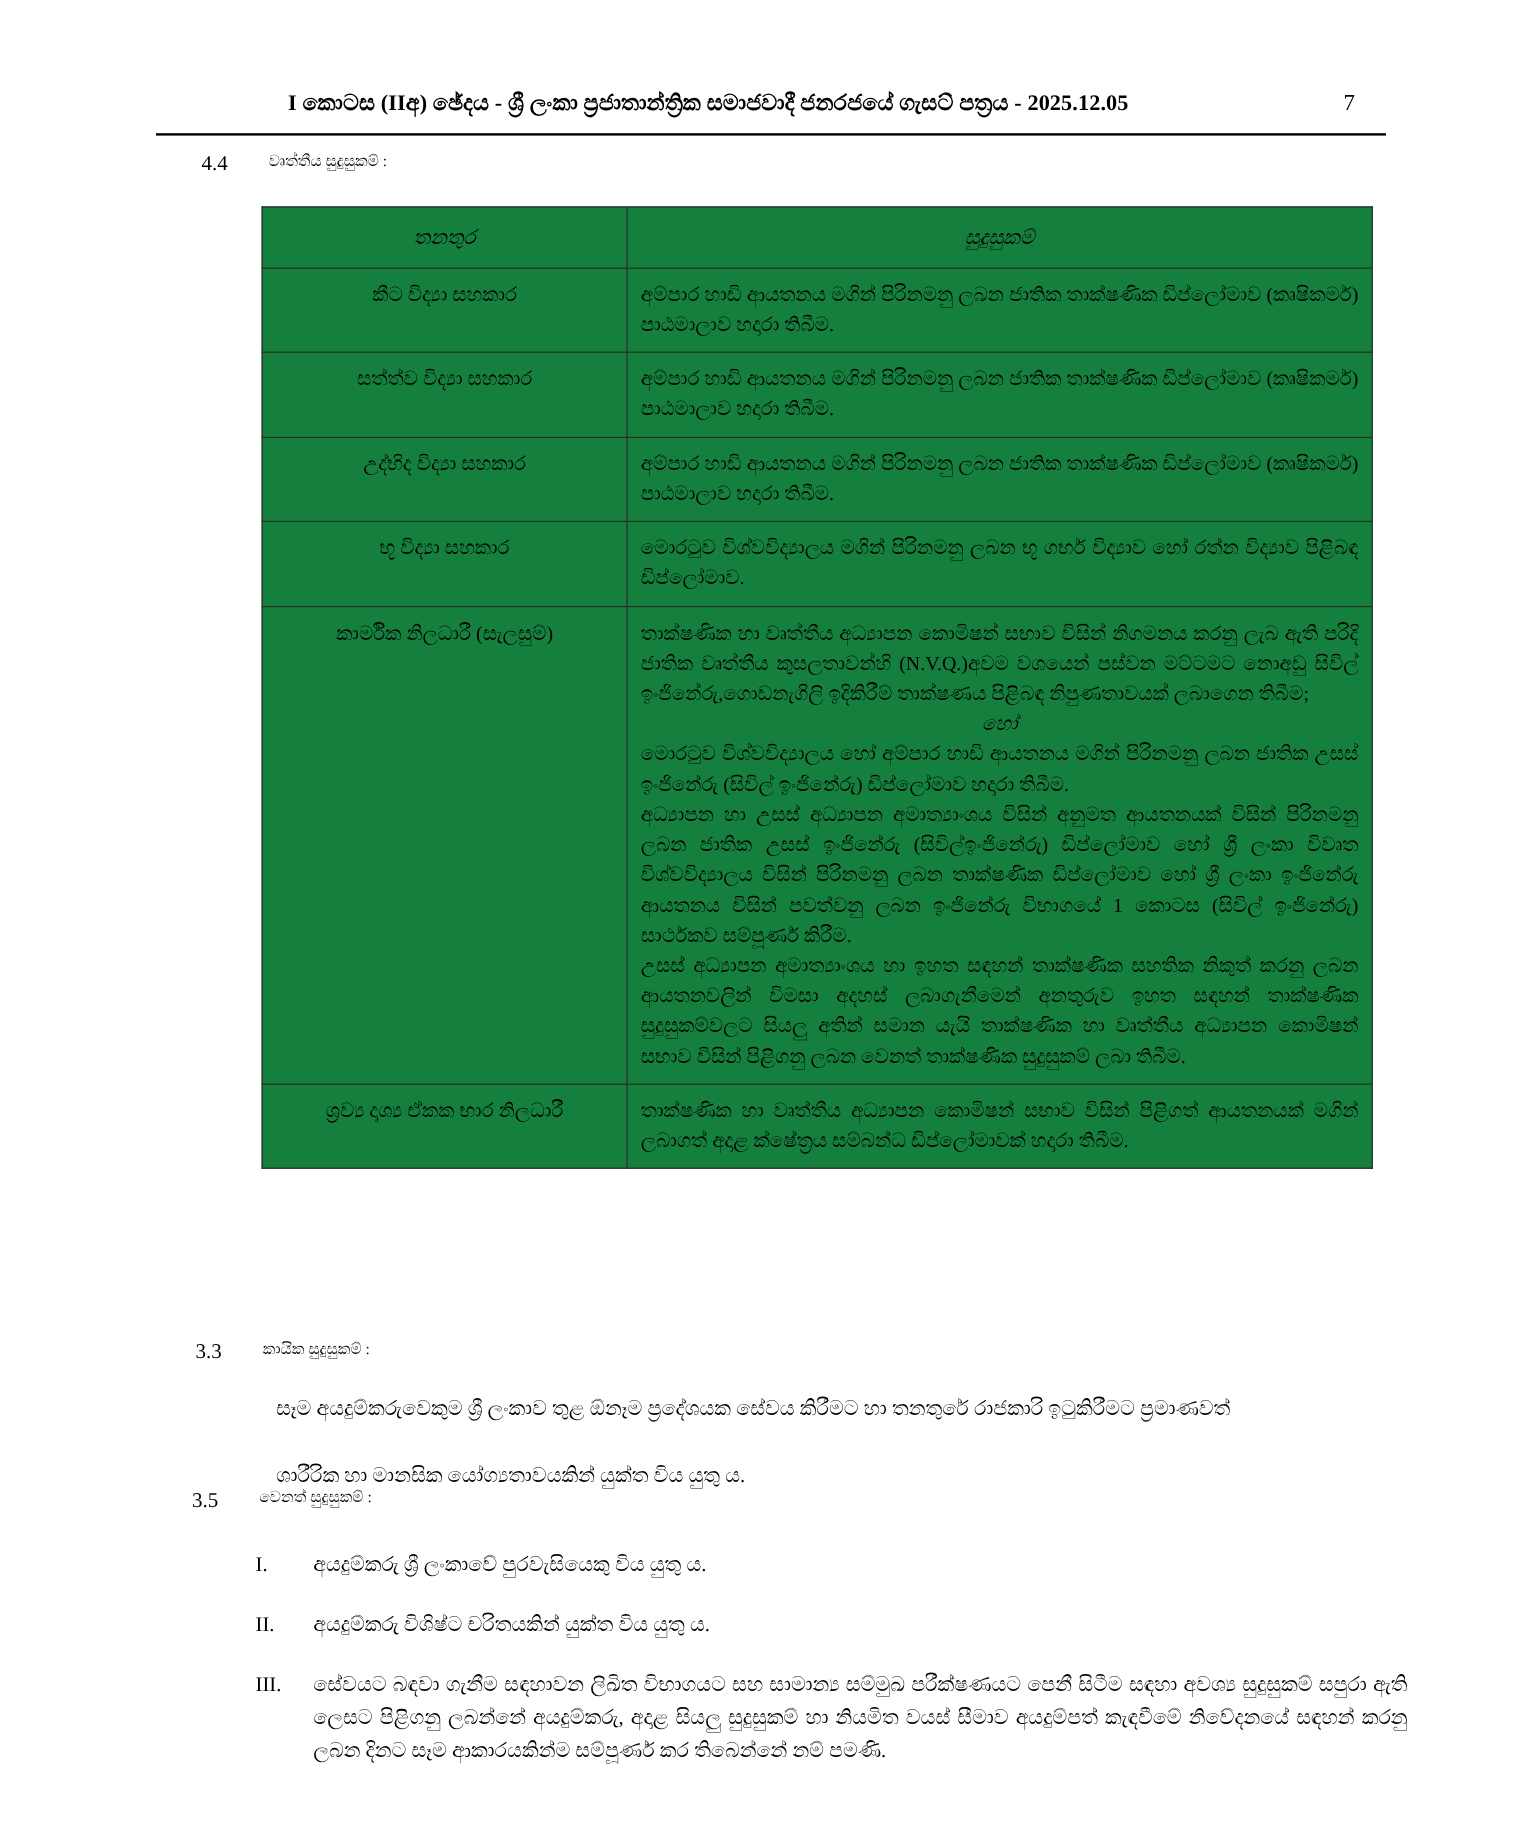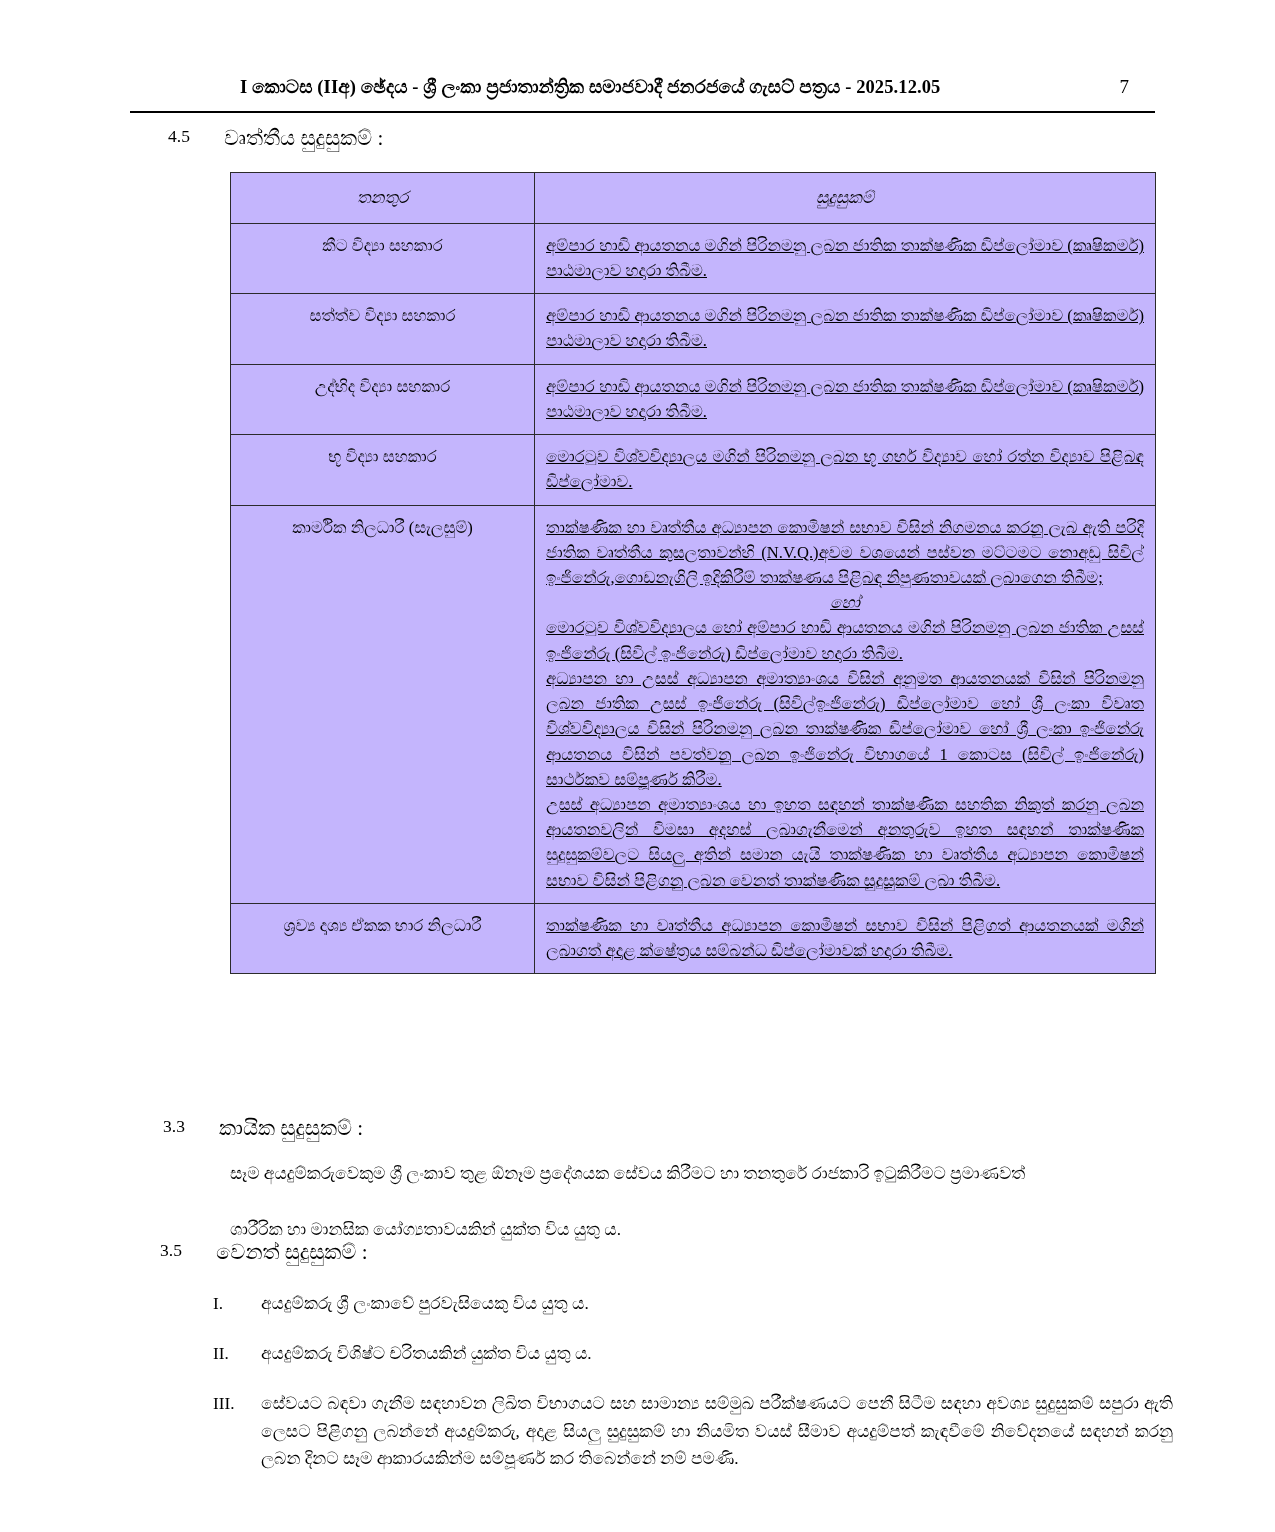--- a/index.html
+++ b/index.html
@@ -59,57 +59,56 @@
     position: absolute;
     display: flex;
     align-items: flex-start;
   }
   .sec-num {
     width: 56px;
     flex: 0 0 56px;
     font-size: 17.5px;
   }
   .sec-label {
-    font-size: 21px;
+    font-size: 13px;
   }
 
   #sec-32 { top: 126px; left: 168px; }
   #sec-33 { top: 1116px; left: 163px; }
   #sec-35 { top: 1240px; left: 160px; }
 
   
   .qual-table {
     position: absolute;
     top: 172px;
     left: 218px;
     width: 925px;
     border-collapse: collapse;
     table-layout: fixed;
-    background: #c4b5fd;
-    margin-left: 12px;
+    background: #15803d;
   }
   .qual-table td, .qual-table th {
     border: 1.4px solid #2b2b2b;
     vertical-align: top;
     padding: 9px 11px 10px 11px;
     font-size: 16.6px;
     line-height: 1.52;
   }
   .qual-table col.c1 { width: 304px; }
   .qual-table col.c2 { width: 621px; }
 
   .qual-table thead th {
     text-align: center;
     font-style: italic;
     font-weight: normal;
     font-size: 17px;
     padding: 12px 8px 12px 8px;
   }
   .cell-post { text-align: center; }
-  .cell-qual { text-align: justify; text-justify: inter-word; text-decoration: underline; }
+  .cell-qual { text-align: justify; text-justify: inter-word; }
   .cell-qual p { margin: 0; }
   .or-line {
     text-align: center;
     font-style: italic;
     margin: 0;
   }
 
   
   .body-para {
     position: absolute;
@@ -158,21 +157,21 @@
 
   <div class="header">
     <div class="header-inner">
       <div class="header-title">I කොටස (IIඅ) ඡේදය - ශ්‍රී ලංකා ප්‍රජාතාන්ත්‍රික සමාජවාදී ජනරජයේ ගැසට් පත්‍රය - 2025.12.05</div>
       <div class="header-page">7</div>
     </div>
     <div class="header-rule"></div>
   </div>
 
   <div class="section" id="sec-32">
-    <div class="sec-num">4.5</div>
+    <div class="sec-num">4.4</div>
     <div class="sec-label">වෘත්තීය සුදුසුකම් :</div>
   </div>
 
   <table class="qual-table">
     <colgroup>
         <col class="c1">
         <col class="c2">
       </colgroup>
     <thead>
       <tr>

